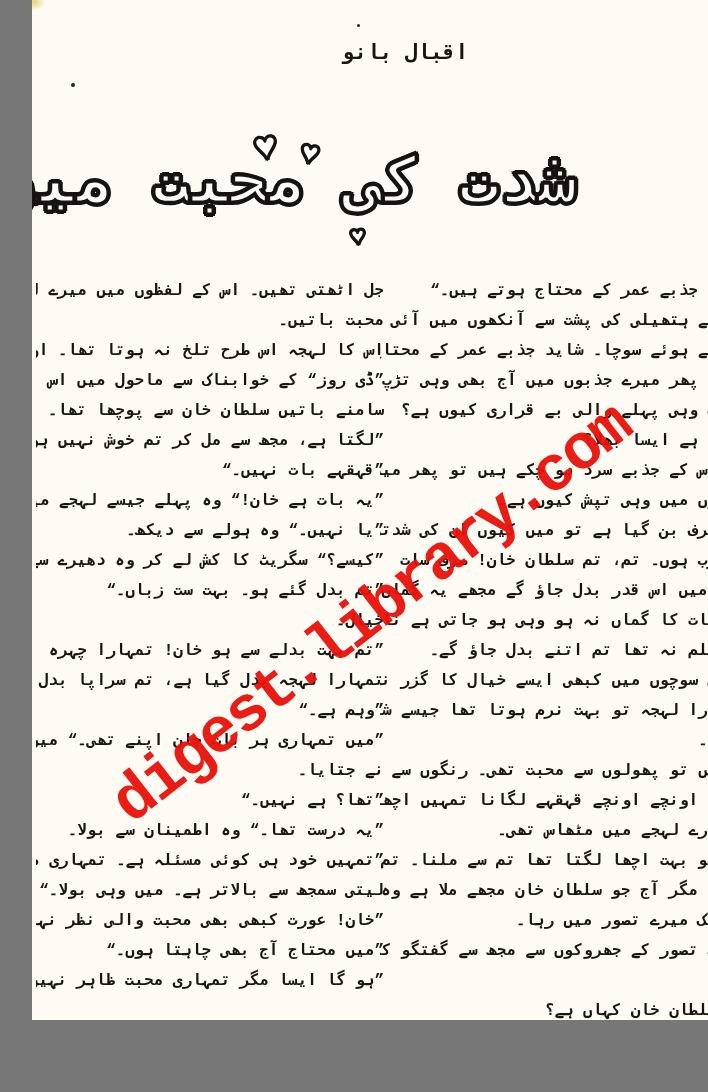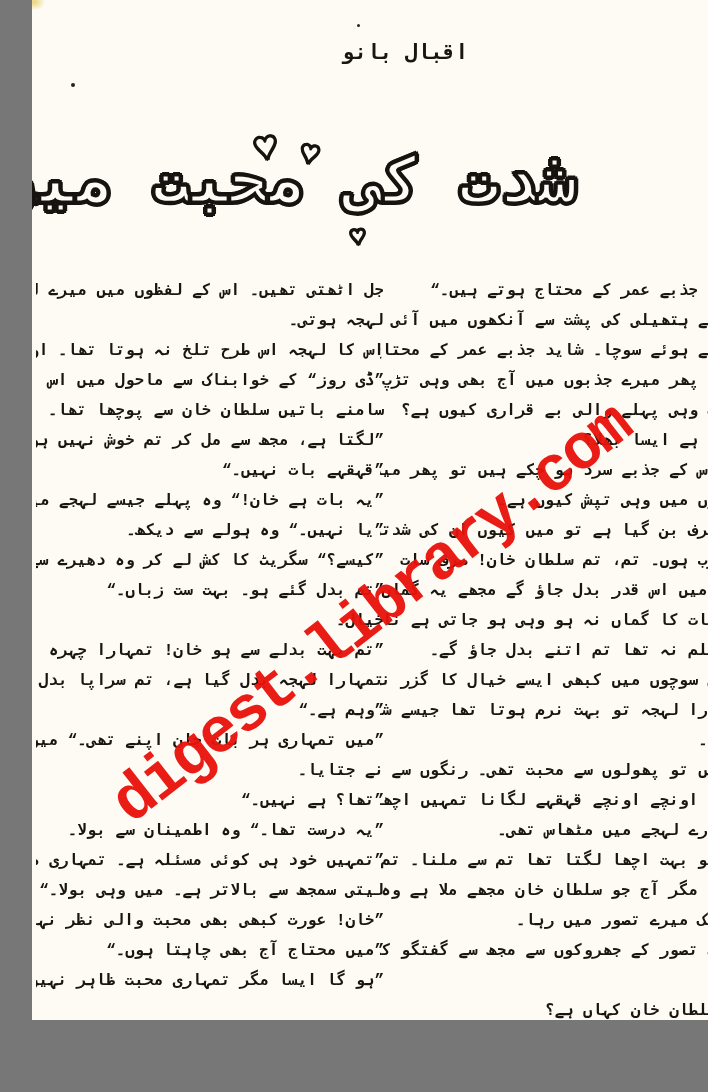--- a/index.html
+++ b/index.html
@@ -110,21 +110,21 @@
       <div class="line">اب تک میرے تصور میں رہا۔</div>
       <div class="line">میرے تصور کے جھروکوں سے مجھ سے گفتگو کرتا</div>
       <div class="line">رہا۔</div>
       <div class="line">وہ سلطان خان کہاں ہے؟</div>
       <div class="line">مجھے دیکھ کر تو اس کی آنکھوں میں محبت کی قندیلیں</div>
     </div>
 
   <div class="col col-left">
 
   <div class="line">جل اٹھتی تھیں۔ اس کے لفظوں میں میرے لیے</div>
-      <div class="line">لہجہ ہوتی۔</div>
+      <div class="line">محبت باتیں۔</div>
       <div class="line">اس کا لہجہ اس طرح تلخ نہ ہوتا تھا۔ اور آج جب</div>
       <div class="line">”ڈی روز“ کے خوابناک سے ماحول میں اس نے اپنے</div>
       <div class="line">سامنے باتیں سلطان خان سے پوچھا تھا۔</div>
       <div class="line">”لگتا ہے، مجھ سے مل کر تم خوش نہیں ہو۔“</div>
       <div class="line">”قہقہے بات نہیں۔“</div>
       <div class="line">”یہ بات ہے خان!“ وہ پہلے جیسے لہجے میں بولی۔</div>
       <div class="line">”یا نہیں۔“ وہ ہولے سے دیکھ۔</div>
       <div class="line">”کیسے؟“ سگریٹ کا کش لے کر وہ دھیرے سے</div>
       <div class="line">”تم بدل گئے ہو۔ بہت ست زباں۔“</div>
       <div class="line">خیال۔</div>

